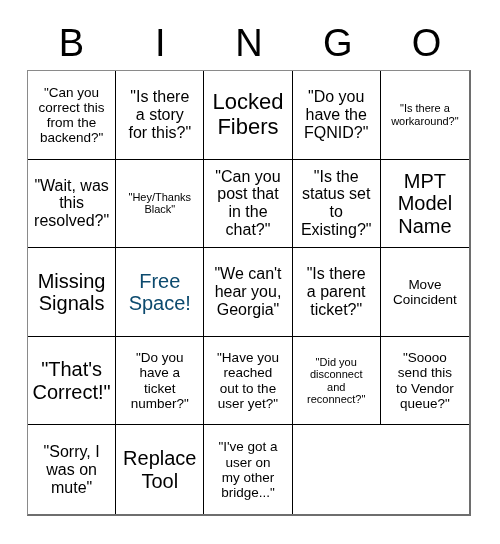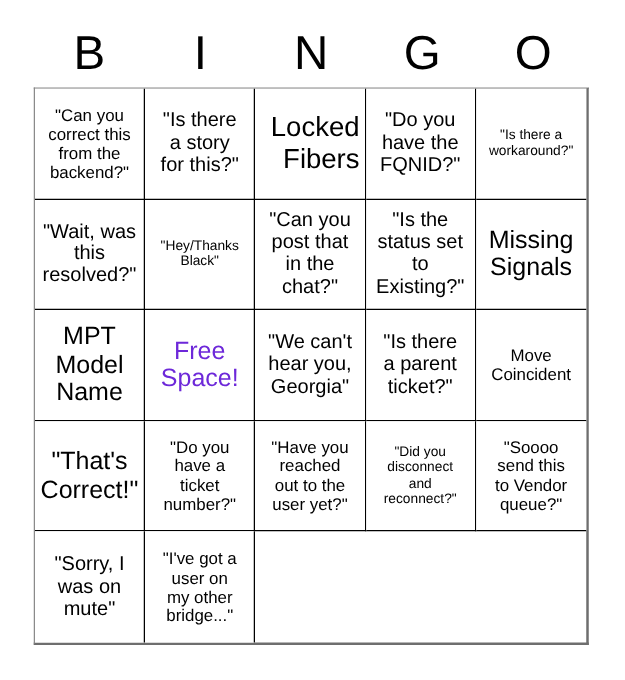--- a/index.html
+++ b/index.html
@@ -86,24 +86,24 @@
     font-family: "Liberation Sans", sans-serif;
     color: #000000;
     white-space: pre-line;
   }
 
   
   .size-xs .cell-text { font-size: 11px; }
   .size-sm .cell-text { font-size: 13.5px; }
   .size-md .cell-text { font-size: 16px; }
   .size-lg .cell-text { font-size: 20px; }
-  .size-xl .cell-text { font-size: 22px; text-align: right; }
+  .size-xl .cell-text { font-size: 22px; }
 
   .free-space .cell-text {
-    color: #6d28d9;
+    color: #0c4a6e;
   }
 </style>
 </head>
 <body>
 
 <div id="bingo-card">
 
   <div class="bingo-header">
     <div class="header-letter">B</div>
     <div class="header-letter">I</div>
@@ -152,27 +152,27 @@
 in the
 chat?"</span>
       </div>
       <div class="bingo-cell size-md">
         <span class="cell-text">"Is the
 status set
 to
 Existing?"</span>
       </div>
       <div class="bingo-cell size-lg">
-        <span class="cell-text">Missing
-Signals</span>
-      </div>
-      <div class="bingo-cell size-lg">
         <span class="cell-text">MPT
 Model
 Name</span>
+      </div>
+      <div class="bingo-cell size-lg">
+        <span class="cell-text">Missing
+Signals</span>
       </div>
       <div class="bingo-cell size-lg free-space">
         <span class="cell-text">Free
 Space!</span>
       </div>
       <div class="bingo-cell size-md">
         <span class="cell-text">"We can't
 hear you,
 Georgia"</span>
       </div>
@@ -211,20 +211,24 @@
         <span class="cell-text">"Soooo
 send this
 to Vendor
 queue?"</span>
       </div>
       <div class="bingo-cell size-md">
         <span class="cell-text">"Sorry, I
 was on
 mute"</span>
       </div>
+      <div class="bingo-cell size-lg">
+        <span class="cell-text">Replace
+Tool</span>
+      </div>
       <div class="bingo-cell size-sm">
         <span class="cell-text">"I've got a
 user on
 my other
 bridge..."</span>
       </div>
     </div>
 
 </div>
 

